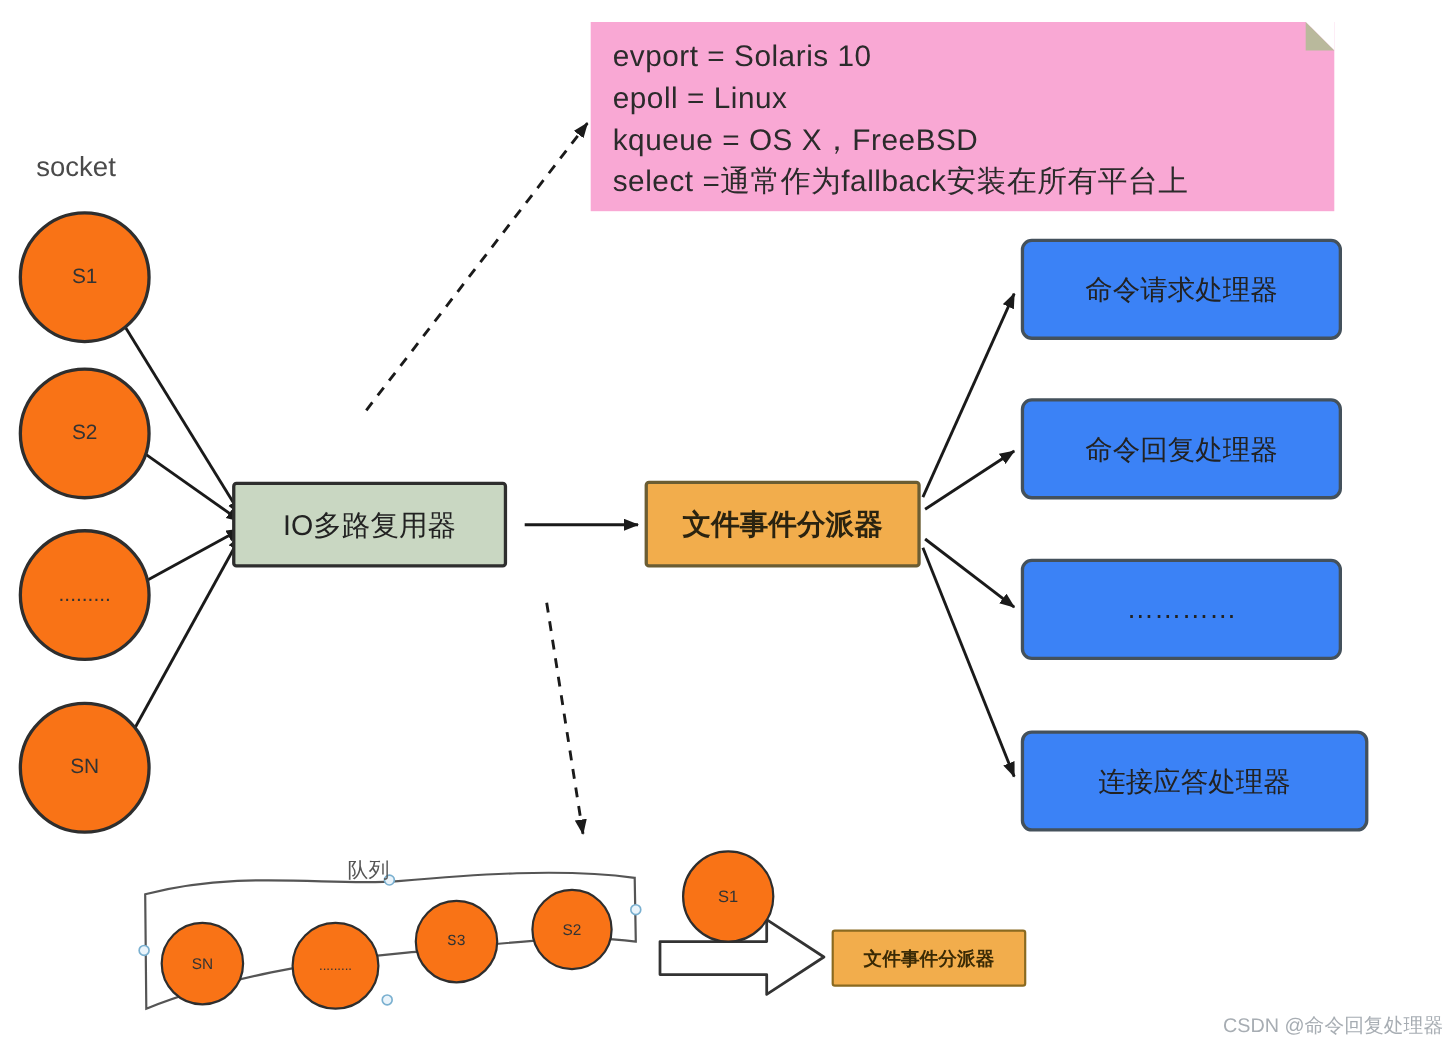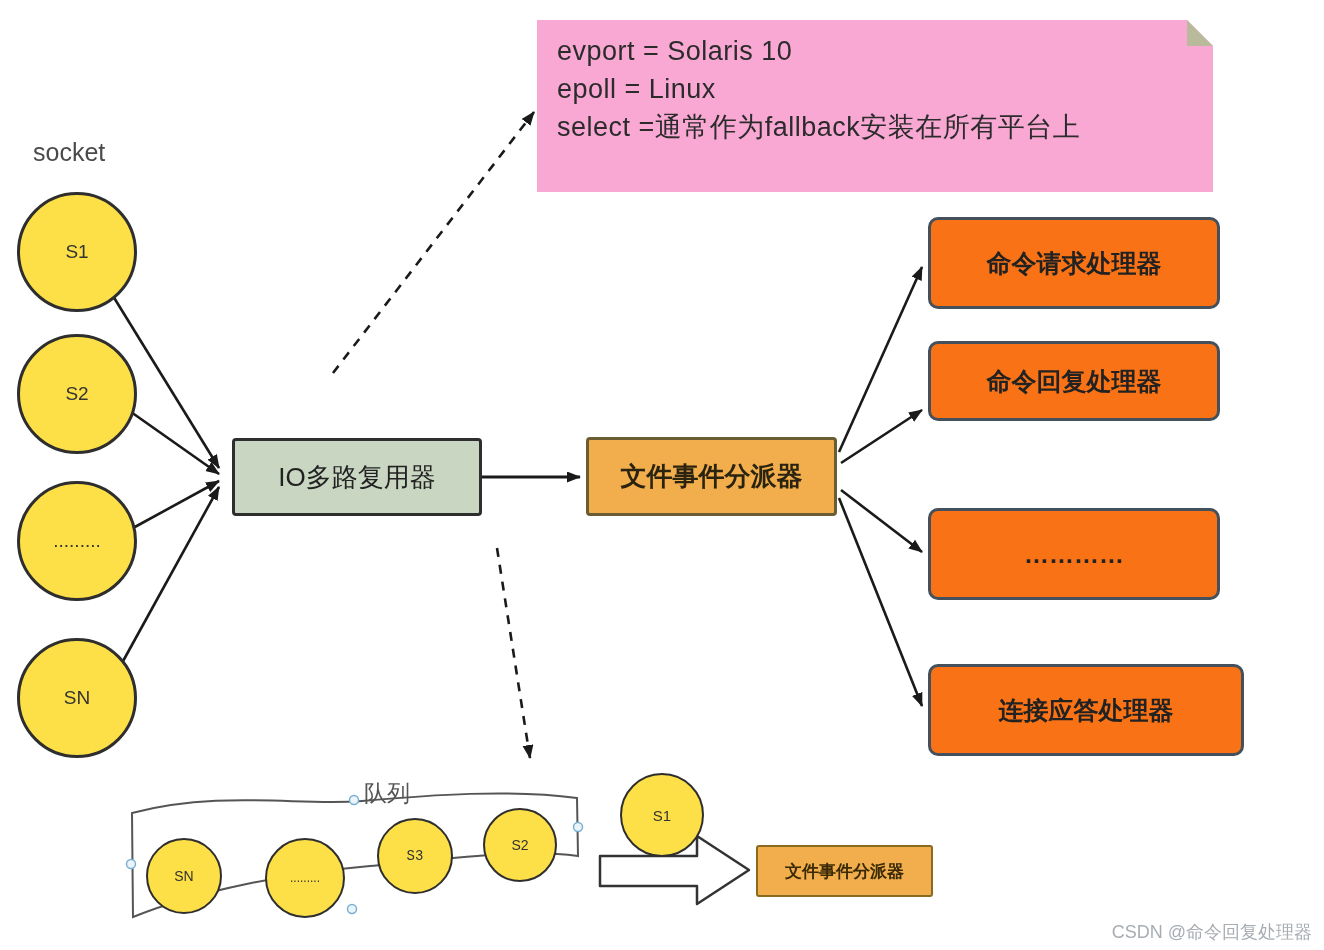--- a/index.html
+++ b/index.html
@@ -10,33 +10,33 @@
   .note { position:absolute; left:537px; top:20px; width:676px; height:172px;
           background:#f9a8d4; box-sizing:border-box; padding:12px 0 0 20px; z-index:2; }
   .note-line { font-size:27px; line-height:38px; color:#2b2b2b; letter-spacing:0.5px; }
   .fold-cut  { position:absolute; top:0; right:0; width:0; height:0;
                border-top:26px solid #ffffff; border-left:26px solid transparent; }
   .fold-tri  { position:absolute; top:0; right:0; width:0; height:0;
                border-bottom:26px solid #b9b99c; border-right:26px solid transparent; }
 
   .socket-label { position:absolute; left:33px; top:138px; font-size:25px; color:#4a4a4a; z-index:2; }
 
-  .circle { position:absolute; border-radius:50%; background:#fde047; border:3px solid #2e2e2e;
+  .circle { position:absolute; border-radius:50%; background:#f97316; border:3px solid #2e2e2e;
             display:flex; align-items:center; justify-content:center; color:#333; z-index:2; box-sizing:border-box; }
   .circle.large { width:120px; height:120px; font-size:19px; }
   .circle.small { border-width:2.5px; font-size:14px; }
 
   .node-box { position:absolute; display:flex; align-items:center; justify-content:center;
               box-sizing:border-box; z-index:2; text-align:center; }
   .io-box        { background:#c9d7c2; border:3px solid #2e2e2e; border-radius:4px;  font-size:26px; color:#222; }
   .dispatcher-box{ background:#f2ad4c; border:3px solid #6b5d33; border-radius:4px;  font-size:26px; color:#2a2310; font-weight:600; }
-  .handler-box   { background:#f97316; border:3px solid #44515c; border-radius:10px; font-size:25px; color:#222;font-weight:bold; }
+  .handler-box   { background:#3b82f6; border:3px solid #44515c; border-radius:10px; font-size:25px; color:#222; }
   .dispatcher-mini { background:#f2ad4c; border:2px solid #8a6a20; border-radius:3px; font-size:17px; color:#3a2a05; font-weight:600; }
 
-  .queue-label { position:absolute; left:316px; top:778px; font-size:23px; color:#555; z-index:2;margin-left:48px; }
+  .queue-label { position:absolute; left:316px; top:778px; font-size:19px; color:#555; z-index:2; }
   .watermark   { position:absolute; right:12px; bottom:6px; font-size:18px; color:#a7adb3; z-index:2; }
 </style>
 </head>
 <body>
 
 <div id="canvas">
 
   <svg class="layer" viewBox="0 0 1324 950">
     <defs>
       <marker id="ah" markerUnits="userSpaceOnUse" markerWidth="16" markerHeight="13" refX="13" refY="5.5" orient="auto">
@@ -68,50 +68,51 @@
     <circle cx="352" cy="909" r="4.5" fill="#eaf4fb" stroke="#7ab0d0" stroke-width="1.5"></circle>
 
     <path d="M 600,856 L 697,856 L 697,836 L 749,870 L 697,904 L 697,886 L 600,886 Z" fill="#ffffff" stroke="#333" stroke-width="2.5" stroke-linejoin="round"></path>
   </svg>
 
   <div class="note">
     <div class="fold-cut"></div>
     <div class="fold-tri"></div>
     <div class="note-line">evport = Solaris 10</div>
     <div class="note-line">epoll = Linux</div>
+    <div class="note-line">kqueue = OS X，FreeBSD</div>
     <div class="note-line">select =通常作为fallback安装在所有平台上</div>
   </div>
 
   <div class="socket-label">socket</div>
 
   <div class="circle large" style="left:17px; top:192px;">
     <span>S1</span>
   </div>
   <div class="circle large" style="left:17px; top:334px;">
     <span>S2</span>
   </div>
   <div class="circle large" style="left:17px; top:481px;">
     <span>.........</span>
   </div>
   <div class="circle large" style="left:17px; top:638px;">
     <span>SN</span>
   </div>
 
-  <div class="node-box io-box" style="left:232px; top:438px; width:250px; height:78px;">
+  <div class="node-box io-box" style="left:211px; top:438px; width:250px; height:78px;">
     <span>IO多路复用器</span>
   </div>
 
   <div class="node-box dispatcher-box" style="left:586px; top:437px; width:251px; height:79px;">
     <span>文件事件分派器</span>
   </div>
 
   <div class="node-box handler-box" style="left:928px; top:217px; width:292px; height:92px;">
     <span>命令请求处理器</span>
   </div>
-  <div class="node-box handler-box" style="left:928px; top:341px; width:292px; height:80px;">
+  <div class="node-box handler-box" style="left:928px; top:362px; width:292px; height:92px;">
     <span>命令回复处理器</span>
   </div>
   <div class="node-box handler-box" style="left:928px; top:508px; width:292px; height:92px;">
     <span>…………</span>
   </div>
   <div class="node-box handler-box" style="left:928px; top:664px; width:316px; height:92px;">
     <span>连接应答处理器</span>
   </div>
 
   <div class="queue-label">队列</div>

